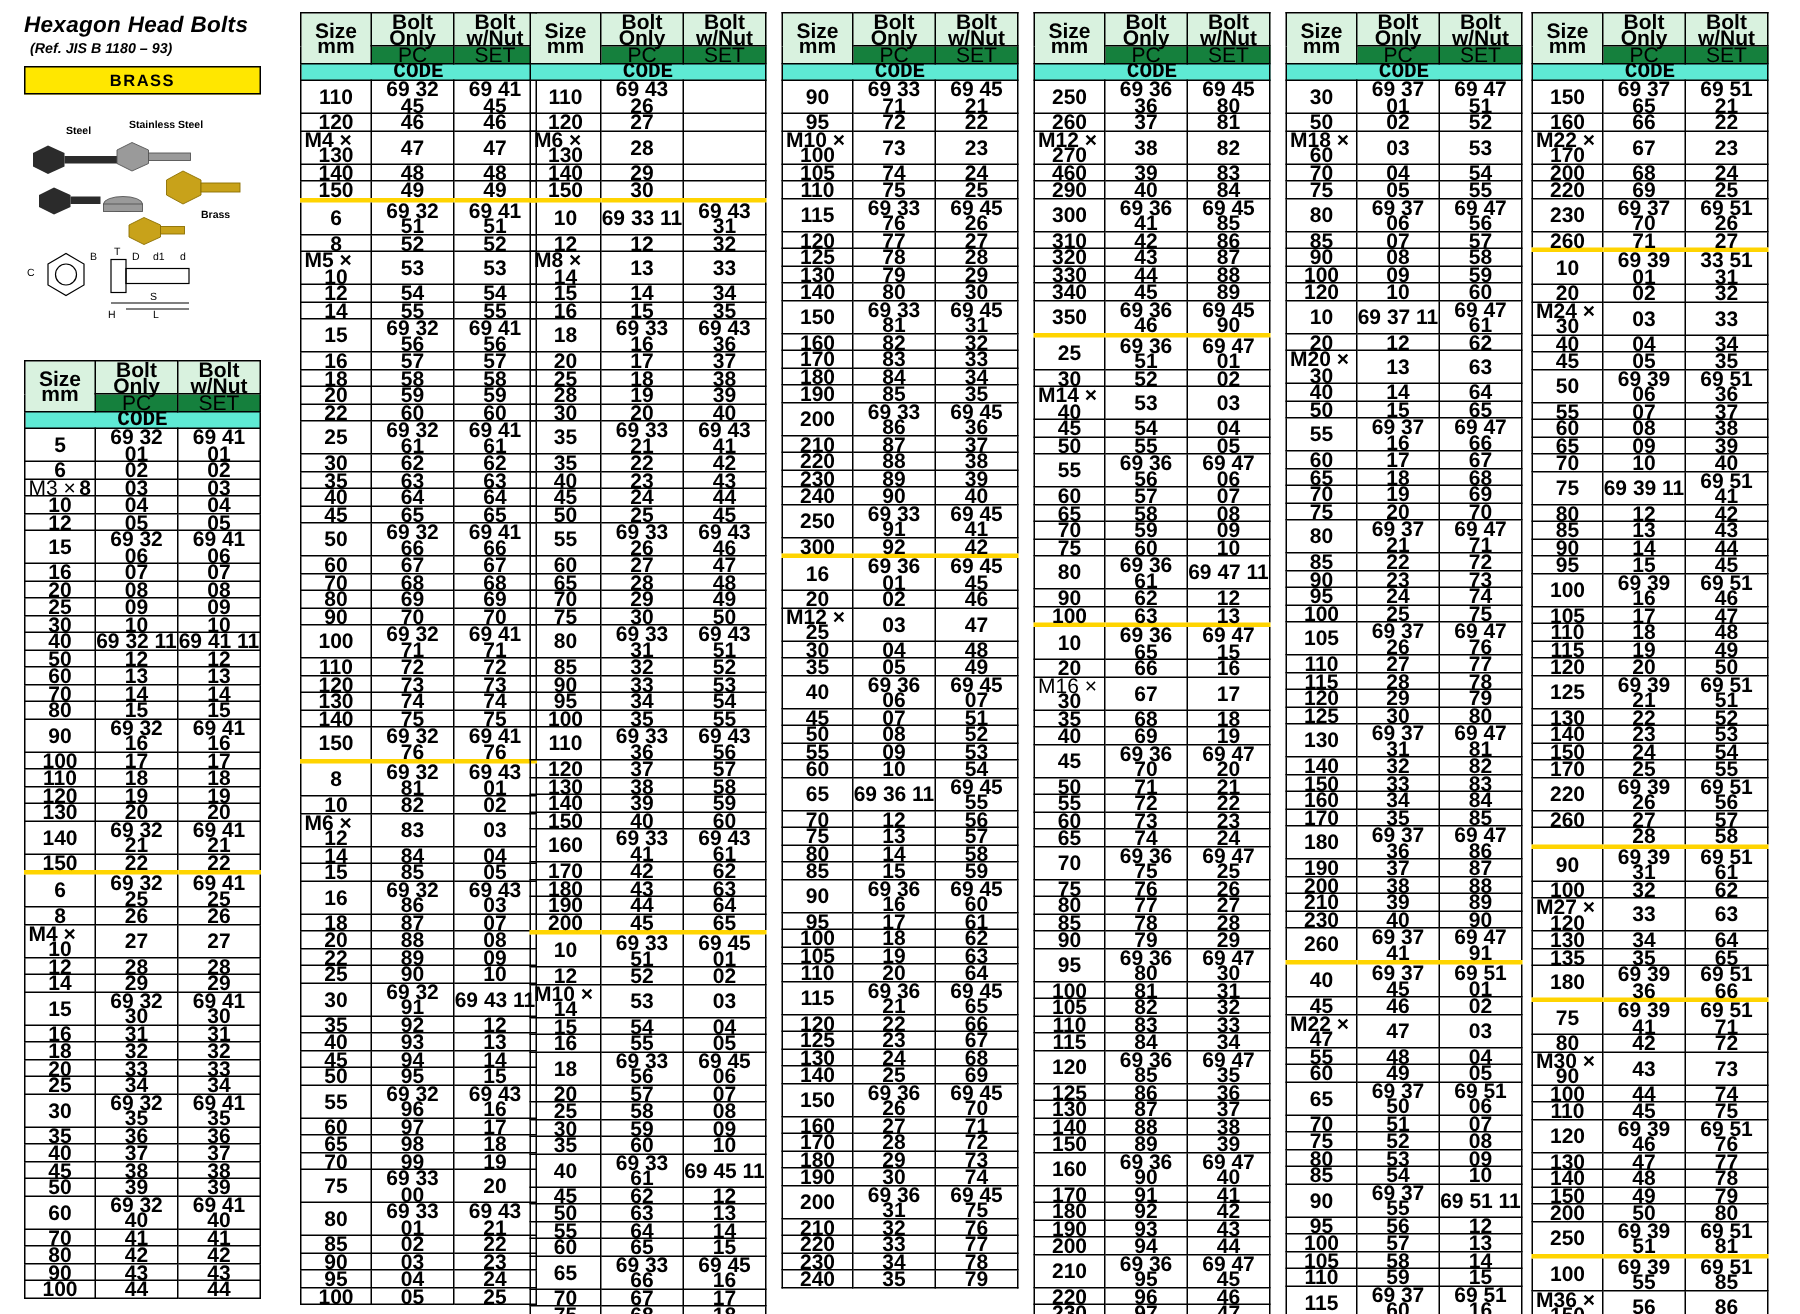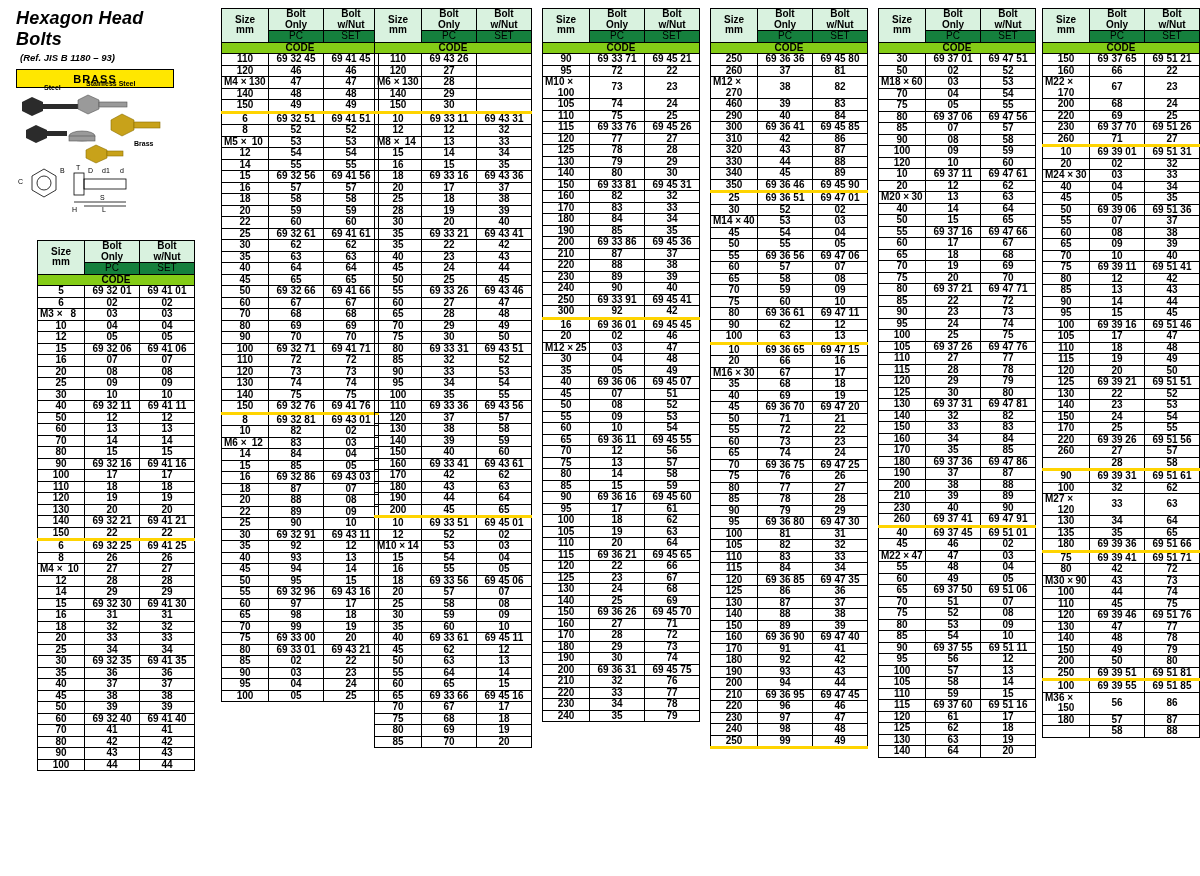--- a/index.html
+++ b/index.html
@@ -6,38 +6,38 @@
   body{
     width:1200px;height:876px;background:#ffffff;
     font-family:"Liberation Sans", sans-serif;
     font-size:9px;color:#000;
     position:relative;overflow:hidden;
   }
   .page{position:relative;width:1200px;height:876px;}
 
   
   .hdr{position:absolute;left:16px;top:8px;width:170px;}
-  .hdr h1{margin:0;font-size:18px;font-style:italic;font-weight:bold;letter-spacing:.2px;}
+  .hdr h1{margin:0;font-size:15px;font-style:italic;font-weight:bold;letter-spacing:.2px;}
   .hdr .ref{margin:2px 0 0 4px;font-size:9.5px;font-style:italic;font-weight:bold;}
   .brass-bar{
     margin-top:6px;width:156px;height:17px;background:#ffe700;border:1px solid #000;
     display:flex;align-items:center;justify-content:center;
     font-size:11px;font-weight:bold;letter-spacing:1px;
   }
 
   
   .illus{position:absolute;left:16px;top:78px;width:175px;height:150px;}
   .illus .lbl{position:absolute;font-size:7px;font-weight:bold;}
 
   
-  table.t{border-collapse:collapse;font-size:10px;margin-left:21px;}
+  table.t{border-collapse:collapse;font-size:14px;}
   table.t td,table.t th{border:1px solid #000;padding:0;text-align:center;line-height:10.5px;}
   .hd1{background:#d9f2df;font-weight:bold;}
   .hd2{background:#15803d;font-weight:normal;}
-  .code{background:#84cc16;font-weight:bold;}
+  .code{background:#5eead4;font-weight:bold;font-family:Liberation Mono, monospace;}
   .sz{width:46px;}
   .c1{width:54px;}
   .c2{width:54px;}
   .num{font-weight:bold;}
   .sep td{border-bottom:3px solid #ffd400 !important;}
   .colwrap{position:absolute;}
 </style>
 </head>
 <body>
 
@@ -118,21 +118,21 @@
               <td class="sz num">5</td>
               <td class="c1 num">69 32 01</td>
               <td class="c2 num">69 41 01</td>
             </tr>
             <tr>
               <td class="sz num">6</td>
               <td class="c1 num">02</td>
               <td class="c2 num">02</td>
             </tr>
             <tr>
-              <td class="sz num"><span style="float:left;padding-left:2px;font-weight:bold">M3 ×</span>8</td>
+              <td class="sz num"><span style="float:left;padding-left:2px;font-weight:normal">M3 ×</span>8</td>
               <td class="c1 num">03</td>
               <td class="c2 num">03</td>
             </tr>
             <tr>
               <td class="sz num">10</td>
               <td class="c1 num">04</td>
               <td class="c2 num">04</td>
             </tr>
             <tr>
               <td class="sz num">12</td>
@@ -1393,21 +1393,21 @@
               <td class="sz num">10</td>
               <td class="c1 num">69 36 65</td>
               <td class="c2 num">69 47 15</td>
             </tr>
             <tr>
               <td class="sz num">20</td>
               <td class="c1 num">66</td>
               <td class="c2 num">16</td>
             </tr>
             <tr>
-              <td class="sz num"><span style="float:left;padding-left:2px;font-weight:bold">M16 ×</span>30</td>
+              <td class="sz num"><span style="float:left;padding-left:2px;font-weight:normal">M16 ×</span>30</td>
               <td class="c1 num">67</td>
               <td class="c2 num">17</td>
             </tr>
             <tr>
               <td class="sz num">35</td>
               <td class="c1 num">68</td>
               <td class="c2 num">18</td>
             </tr>
             <tr>
               <td class="sz num">40</td>
@@ -1940,21 +1940,21 @@
               <td class="c2 num">69 51 26</td>
             </tr>
             <tr class="sep">
               <td class="sz num">260</td>
               <td class="c1 num">71</td>
               <td class="c2 num">27</td>
             </tr>
             <tr>
               <td class="sz num">10</td>
               <td class="c1 num">69 39 01</td>
-              <td class="c2 num">69 51 31</td>
+              <td class="c2 num">33 51 31</td>
             </tr>
             <tr>
               <td class="sz num">20</td>
               <td class="c1 num">02</td>
               <td class="c2 num">32</td>
             </tr>
             <tr>
               <td class="sz num"><span style="float:left;padding-left:2px;font-weight:bold">M24 ×</span>30</td>
               <td class="c1 num">03</td>
               <td class="c2 num">33</td>

